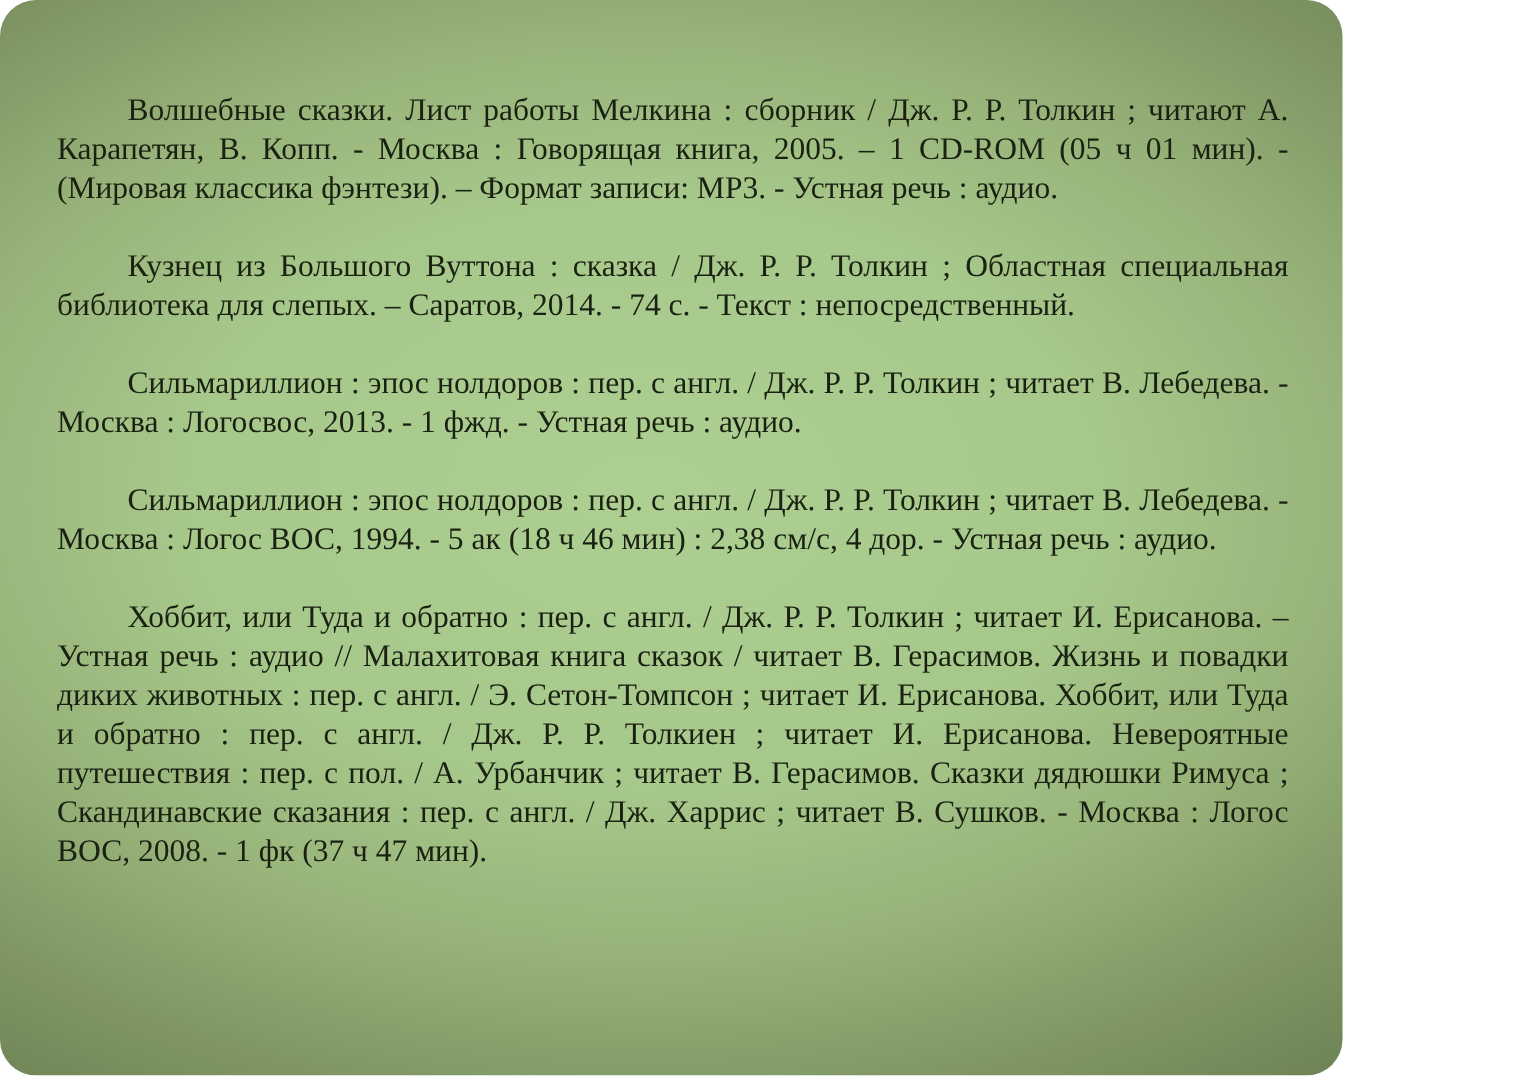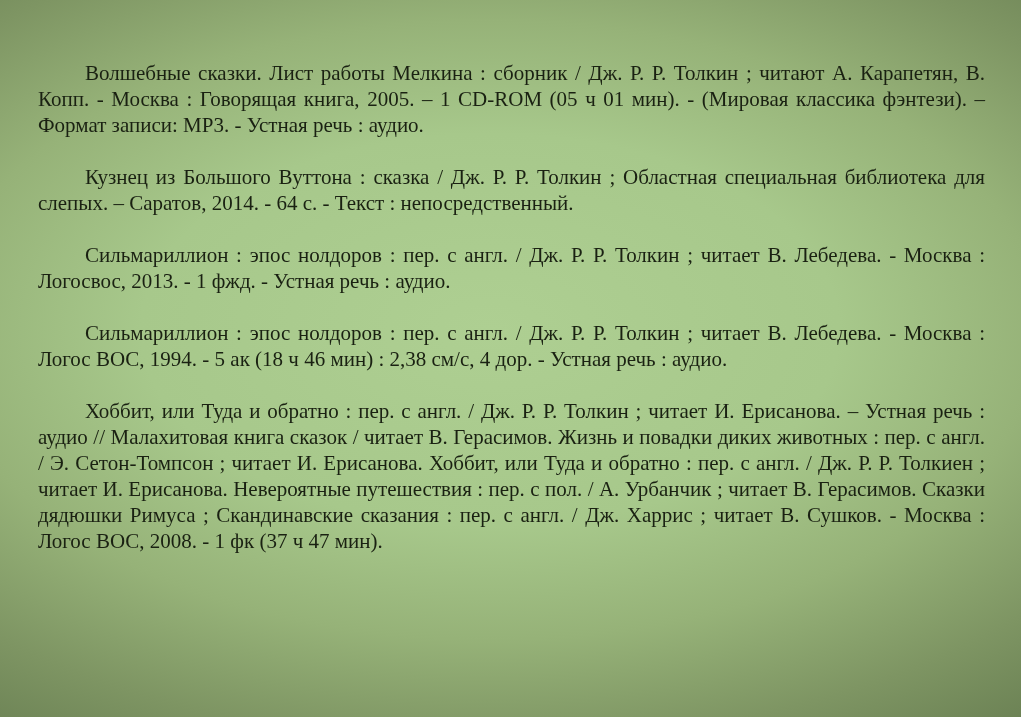--- a/index.html
+++ b/index.html
@@ -7,46 +7,47 @@
     padding: 0;
   }
   body {
     width: 1021px;
     height: 717px;
     overflow: hidden;
     font-family: "Liberation Serif", "DejaVu Serif", serif;
   }
   .slide {
     box-sizing: border-box;
-    width: 1021px;
+    width: 895px;
     height: 717px;
     
     background: radial-gradient(ellipse 90% 72% at 48% 46%,
                 #aecf92 0%,
                 #a7c88b 38%,
                 #96b278 60%,
                 #7e9563 80%,
                 #667c50 100%);
     padding: 60px 36px 0 38px;
+    border-radius: 24px;
   }
   .bib-list {
     color: #1a2112;
     font-size: 21px;
     line-height: 26px;
     text-align: justify;
   }
   .bib-list p {
     margin: 0 0 26px 0;
     text-indent: 47px;
   }
 </style>
 </head>
 <body>
 
 <div class="slide">
   <div class="bib-list">
     <p>Волшебные сказки. Лист работы Мелкина : сборник / Дж. Р. Р. Толкин ; читают А. Карапетян, В. Копп. - Москва : Говорящая книга, 2005. – 1 CD-ROM (05 ч 01 мин). - (Мировая классика фэнтези). – Формат записи: MP3. - Устная речь : аудио.</p>
-    <p>Кузнец из Большого Вуттона : сказка / Дж. Р. Р. Толкин ; Областная специальная библиотека для слепых. – Саратов, 2014. - 64 с. - Текст : непосредственный.</p>
+    <p>Кузнец из Большого Вуттона : сказка / Дж. Р. Р. Толкин ; Областная специальная библиотека для слепых. – Саратов, 2014. - 74 с. - Текст : непосредственный.</p>
     <p>Сильмариллион : эпос нолдоров : пер. с англ. / Дж. Р. Р. Толкин ; читает В. Лебедева. - Москва : Логосвос, 2013. - 1 фжд. - Устная речь : аудио.</p>
     <p>Сильмариллион : эпос нолдоров : пер. с англ. / Дж. Р. Р. Толкин ; читает В. Лебедева. - Москва : Логос ВОС, 1994. - 5 ак (18 ч 46 мин) : 2,38 см/с, 4 дор. - Устная речь : аудио.</p>
     <p>Хоббит, или Туда и обратно : пер. с англ. / Дж. Р. Р. Толкин ; читает И. Ерисанова. – Устная речь : аудио // Малахитовая книга сказок / читает В. Герасимов. Жизнь и повадки диких животных : пер. с англ. / Э. Сетон-Томпсон ; читает И. Ерисанова. Хоббит, или Туда и обратно : пер. с англ. / Дж. Р. Р. Толкиен ; читает И. Ерисанова. Невероятные путешествия : пер. с пол. / А. Урбанчик ; читает В. Герасимов. Сказки дядюшки Римуса ; Скандинавские сказания : пер. с англ. / Дж. Харрис ; читает В. Сушков. - Москва : Логос ВОС, 2008. - 1 фк (37 ч 47 мин).</p>
   </div>
 </div>
 
 </body></html>

